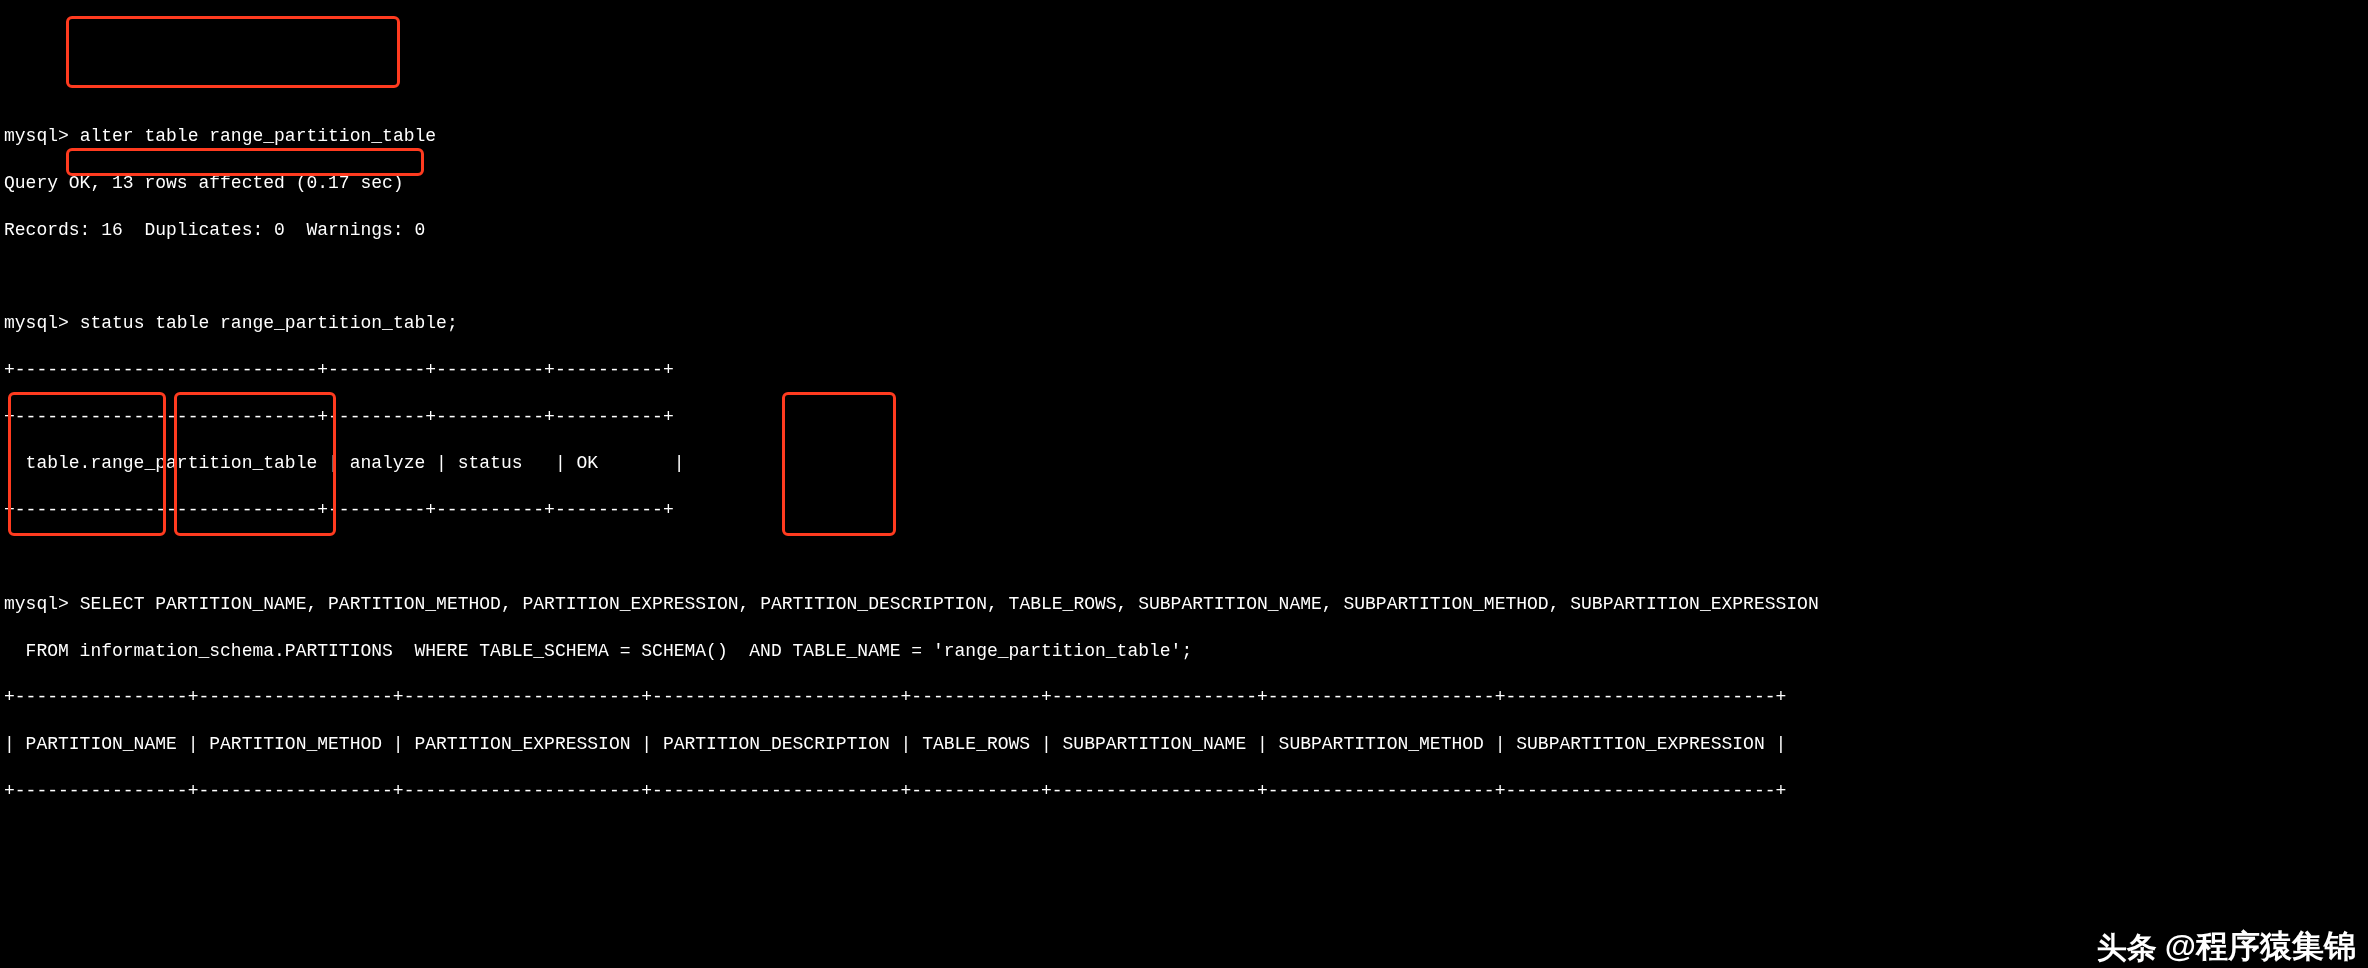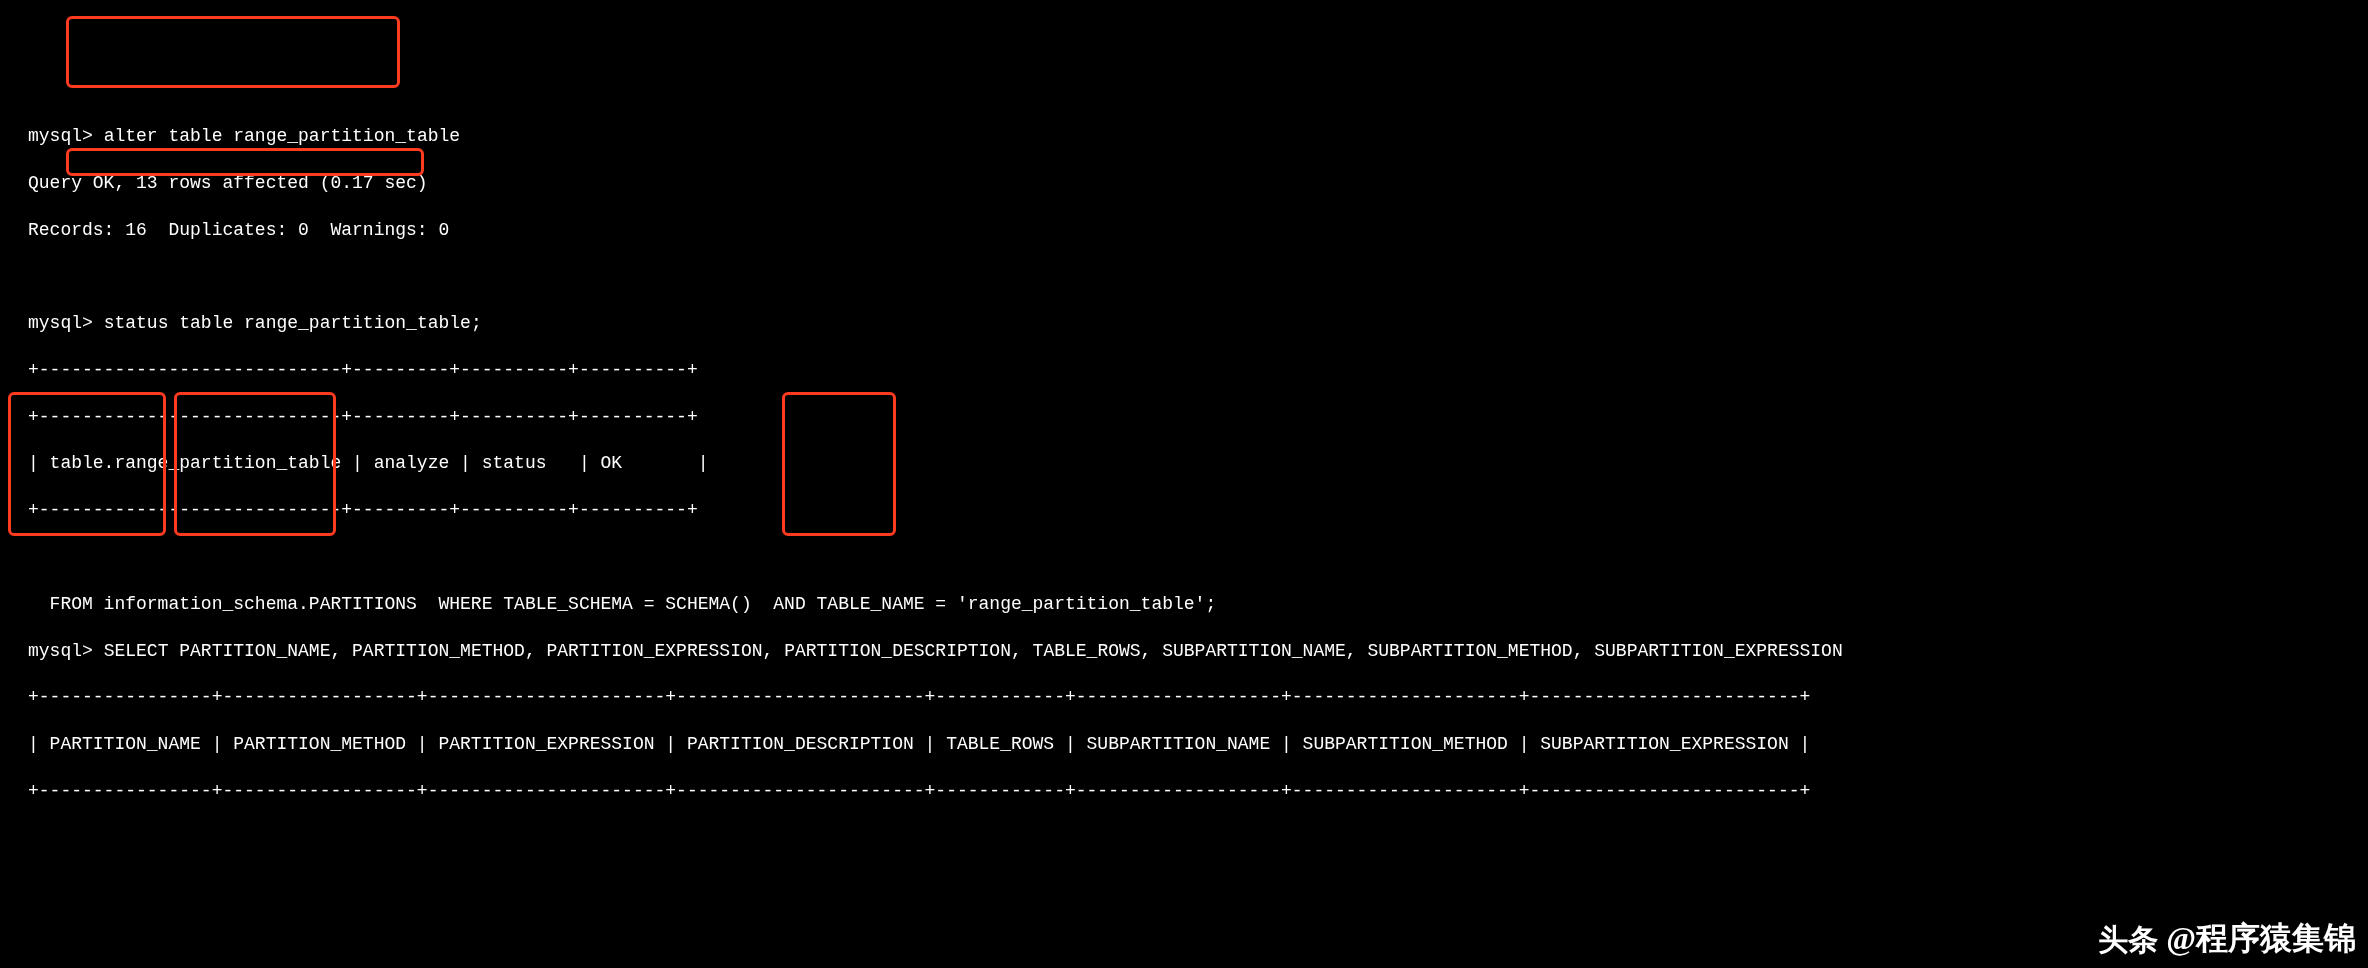--- a/index.html
+++ b/index.html
@@ -9,33 +9,33 @@
     font-family: "Menlo", "Consolas", "Courier New", monospace;
     font-size: 18px;
     line-height: 1.3;
     padding: 8px 4px;
     white-space: pre;
     overflow-x: auto;
     width: 2368px;
     height: 968px;
     position: relative;
   }
-  .line { display: block; margin-left: 24px; }
+  .line { display: block; }
   .highlight-box {
     border: 3px solid #ff3b1f;
     border-radius: 6px;
     position: absolute;
     pointer-events: none;
   }
   .watermark {
     position: absolute;
-    bottom: 8px;
+    bottom: 0;
     right: 12px;
     color: #ffffff;
-    font-family: Liberation Serif, serif;
+    font-family: Liberation Sans, sans-serif;
     font-size: 32px;
     font-weight: 600;
     display: flex;
     align-items: center;
     gap: 8px;
   }
   .watermark-icon {
     font-size: 30px;
   }
 </style>
@@ -48,22 +48,22 @@
 <span class="line"><span>mysql&gt;</span> <span>alter table range_partition_table</span></span>
 <span class="line">Query OK, 13 rows affected (0.17 sec)</span>
 <span class="line">Records: 16  Duplicates: 0  Warnings: 0</span>
 <span class="line"> </span>
 <span class="line"><span>mysql&gt;</span> <span>status table range_partition_table;</span></span>
 <span class="line">+----------------------------+---------+----------+----------+</span>
 <span class="line">+----------------------------+---------+----------+----------+</span>
 <span class="line">| table.range_partition_table | analyze | status   | OK       |</span>
 <span class="line">+----------------------------+---------+----------+----------+</span>
 <span class="line"> </span>
+<span class="line"><span>mysql&gt;</span> <span>SELECT PARTITION_NAME, PARTITION_METHOD, PARTITION_EXPRESSION, PARTITION_DESCRIPTION, TABLE_ROWS, SUBPARTITION_NAME, SUBPARTITION_METHOD, SUBPARTITION_EXPRESSION</span></span>
 <span class="line">  FROM information_schema.PARTITIONS  WHERE TABLE_SCHEMA = SCHEMA()  AND TABLE_NAME = 'range_partition_table';</span>
-<span class="line"><span>mysql&gt;</span> <span>SELECT PARTITION_NAME, PARTITION_METHOD, PARTITION_EXPRESSION, PARTITION_DESCRIPTION, TABLE_ROWS, SUBPARTITION_NAME, SUBPARTITION_METHOD, SUBPARTITION_EXPRESSION</span></span>
 <span class="line">+----------------+------------------+----------------------+-----------------------+------------+-------------------+---------------------+-------------------------+</span>
 <span class="line">| PARTITION_NAME | PARTITION_METHOD | PARTITION_EXPRESSION | PARTITION_DESCRIPTION | TABLE_ROWS | SUBPARTITION_NAME | SUBPARTITION_METHOD | SUBPARTITION_EXPRESSION |</span>
 <span class="line">+----------------+------------------+----------------------+-----------------------+------------+-------------------+---------------------+-------------------------+</span>
 
 
 
 
 
 
 

